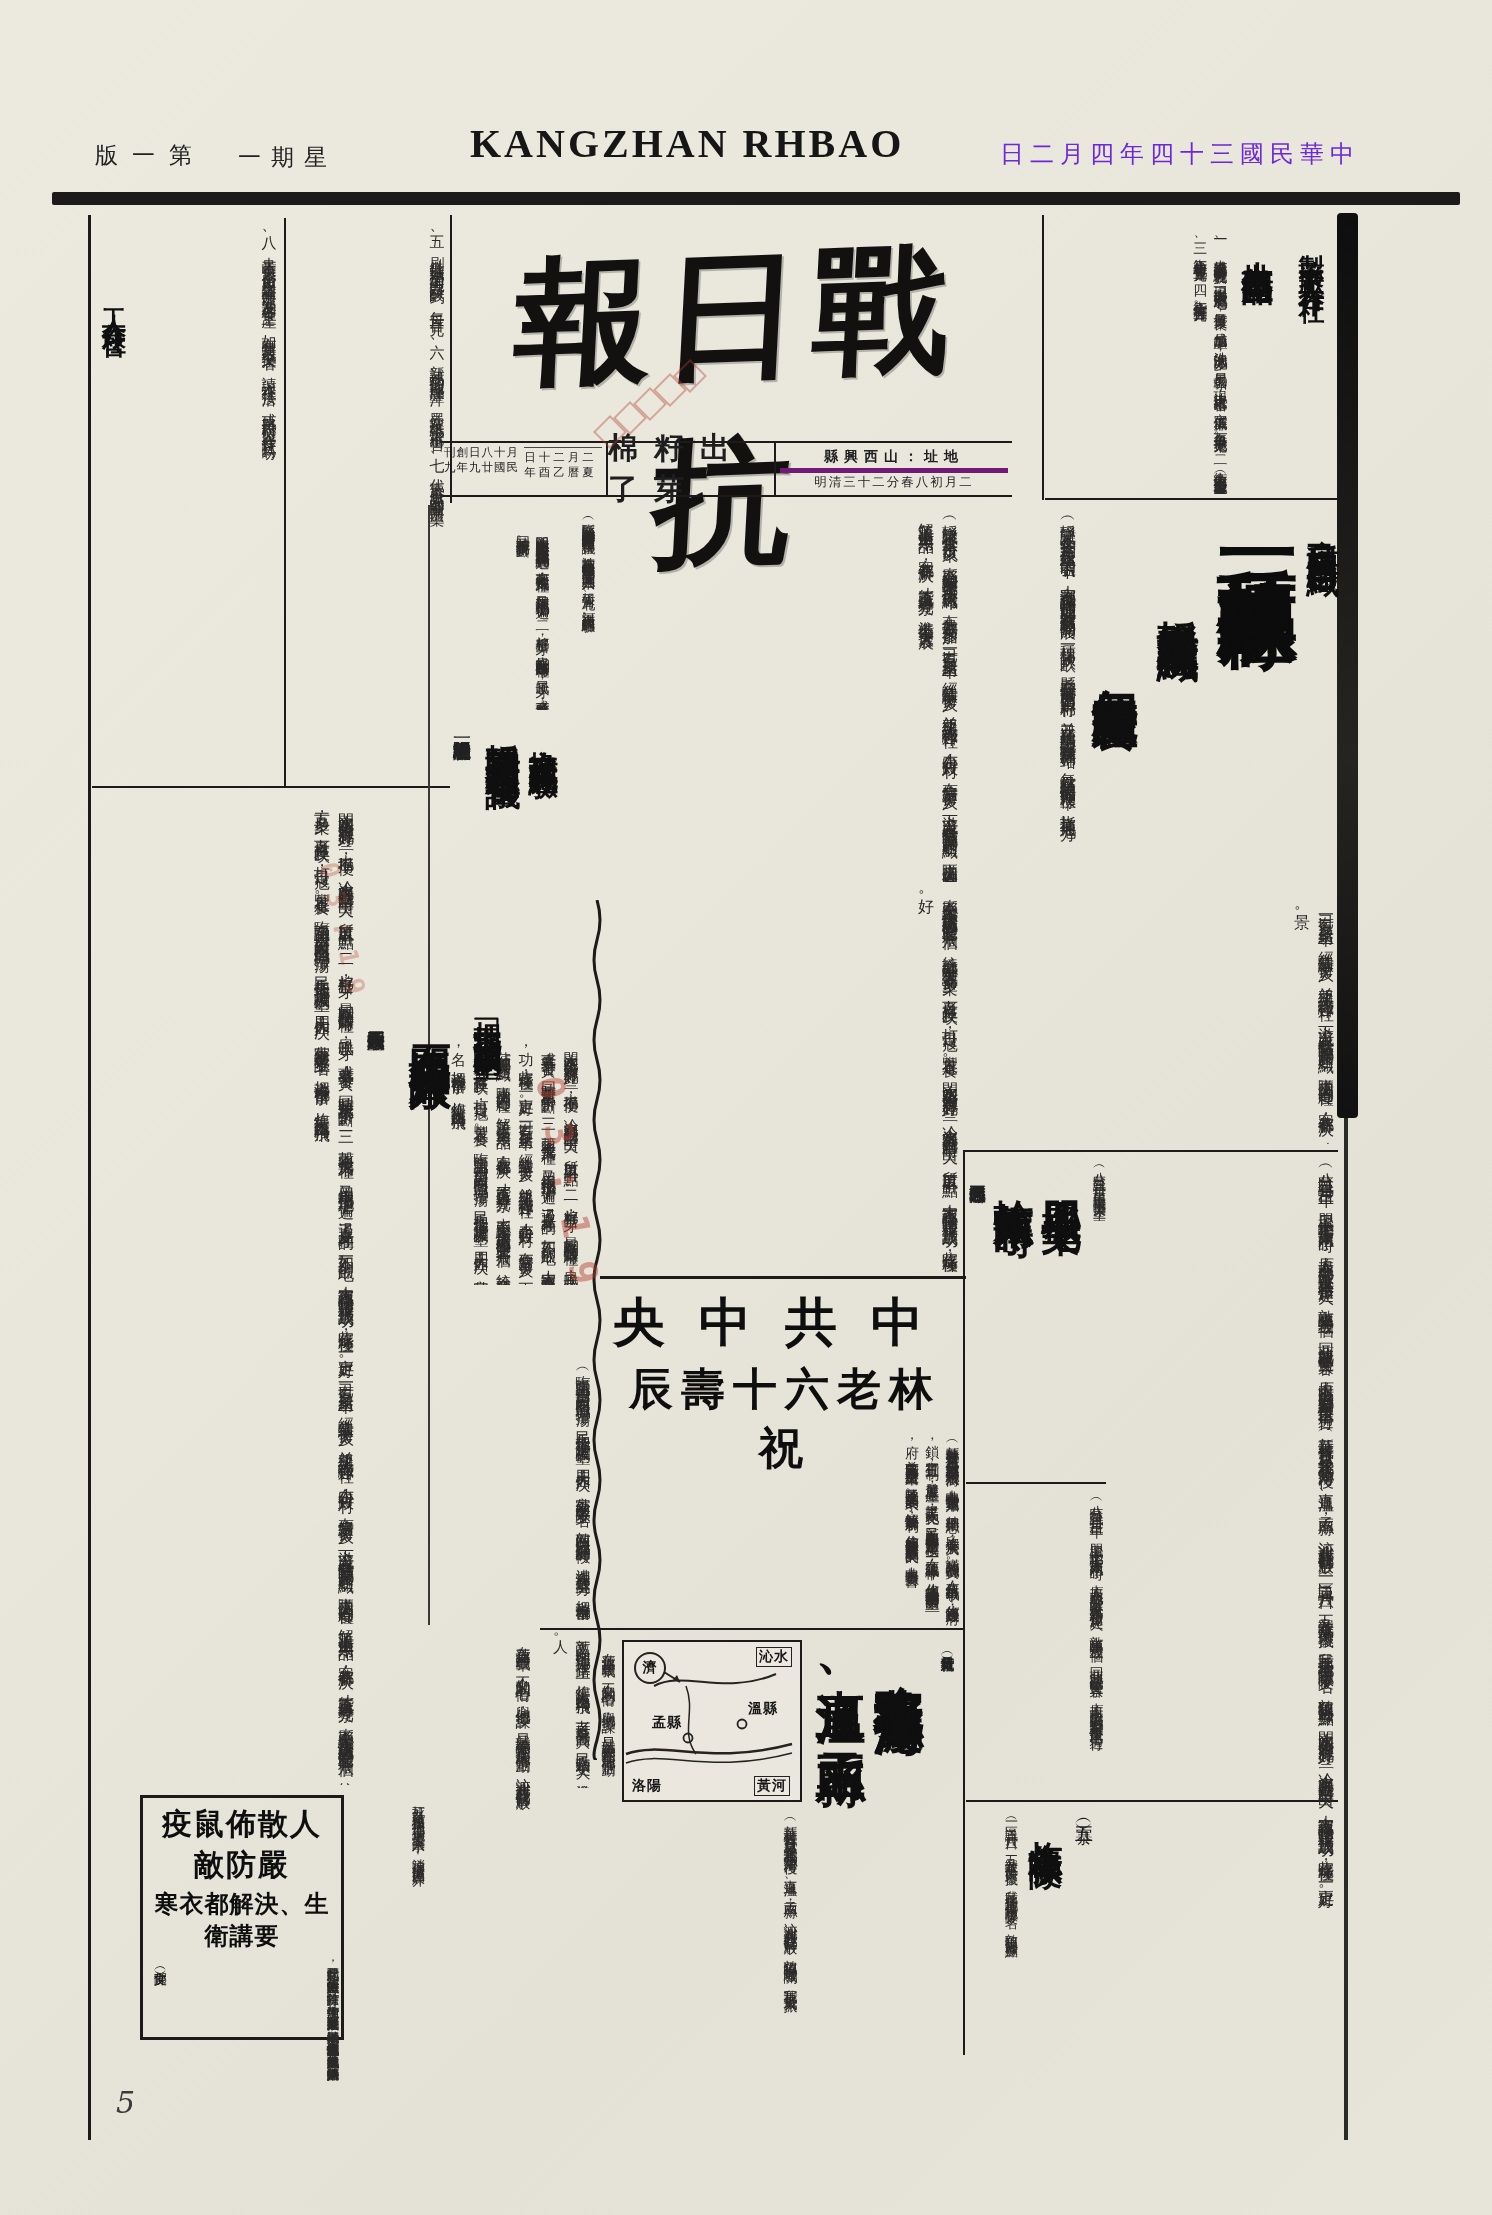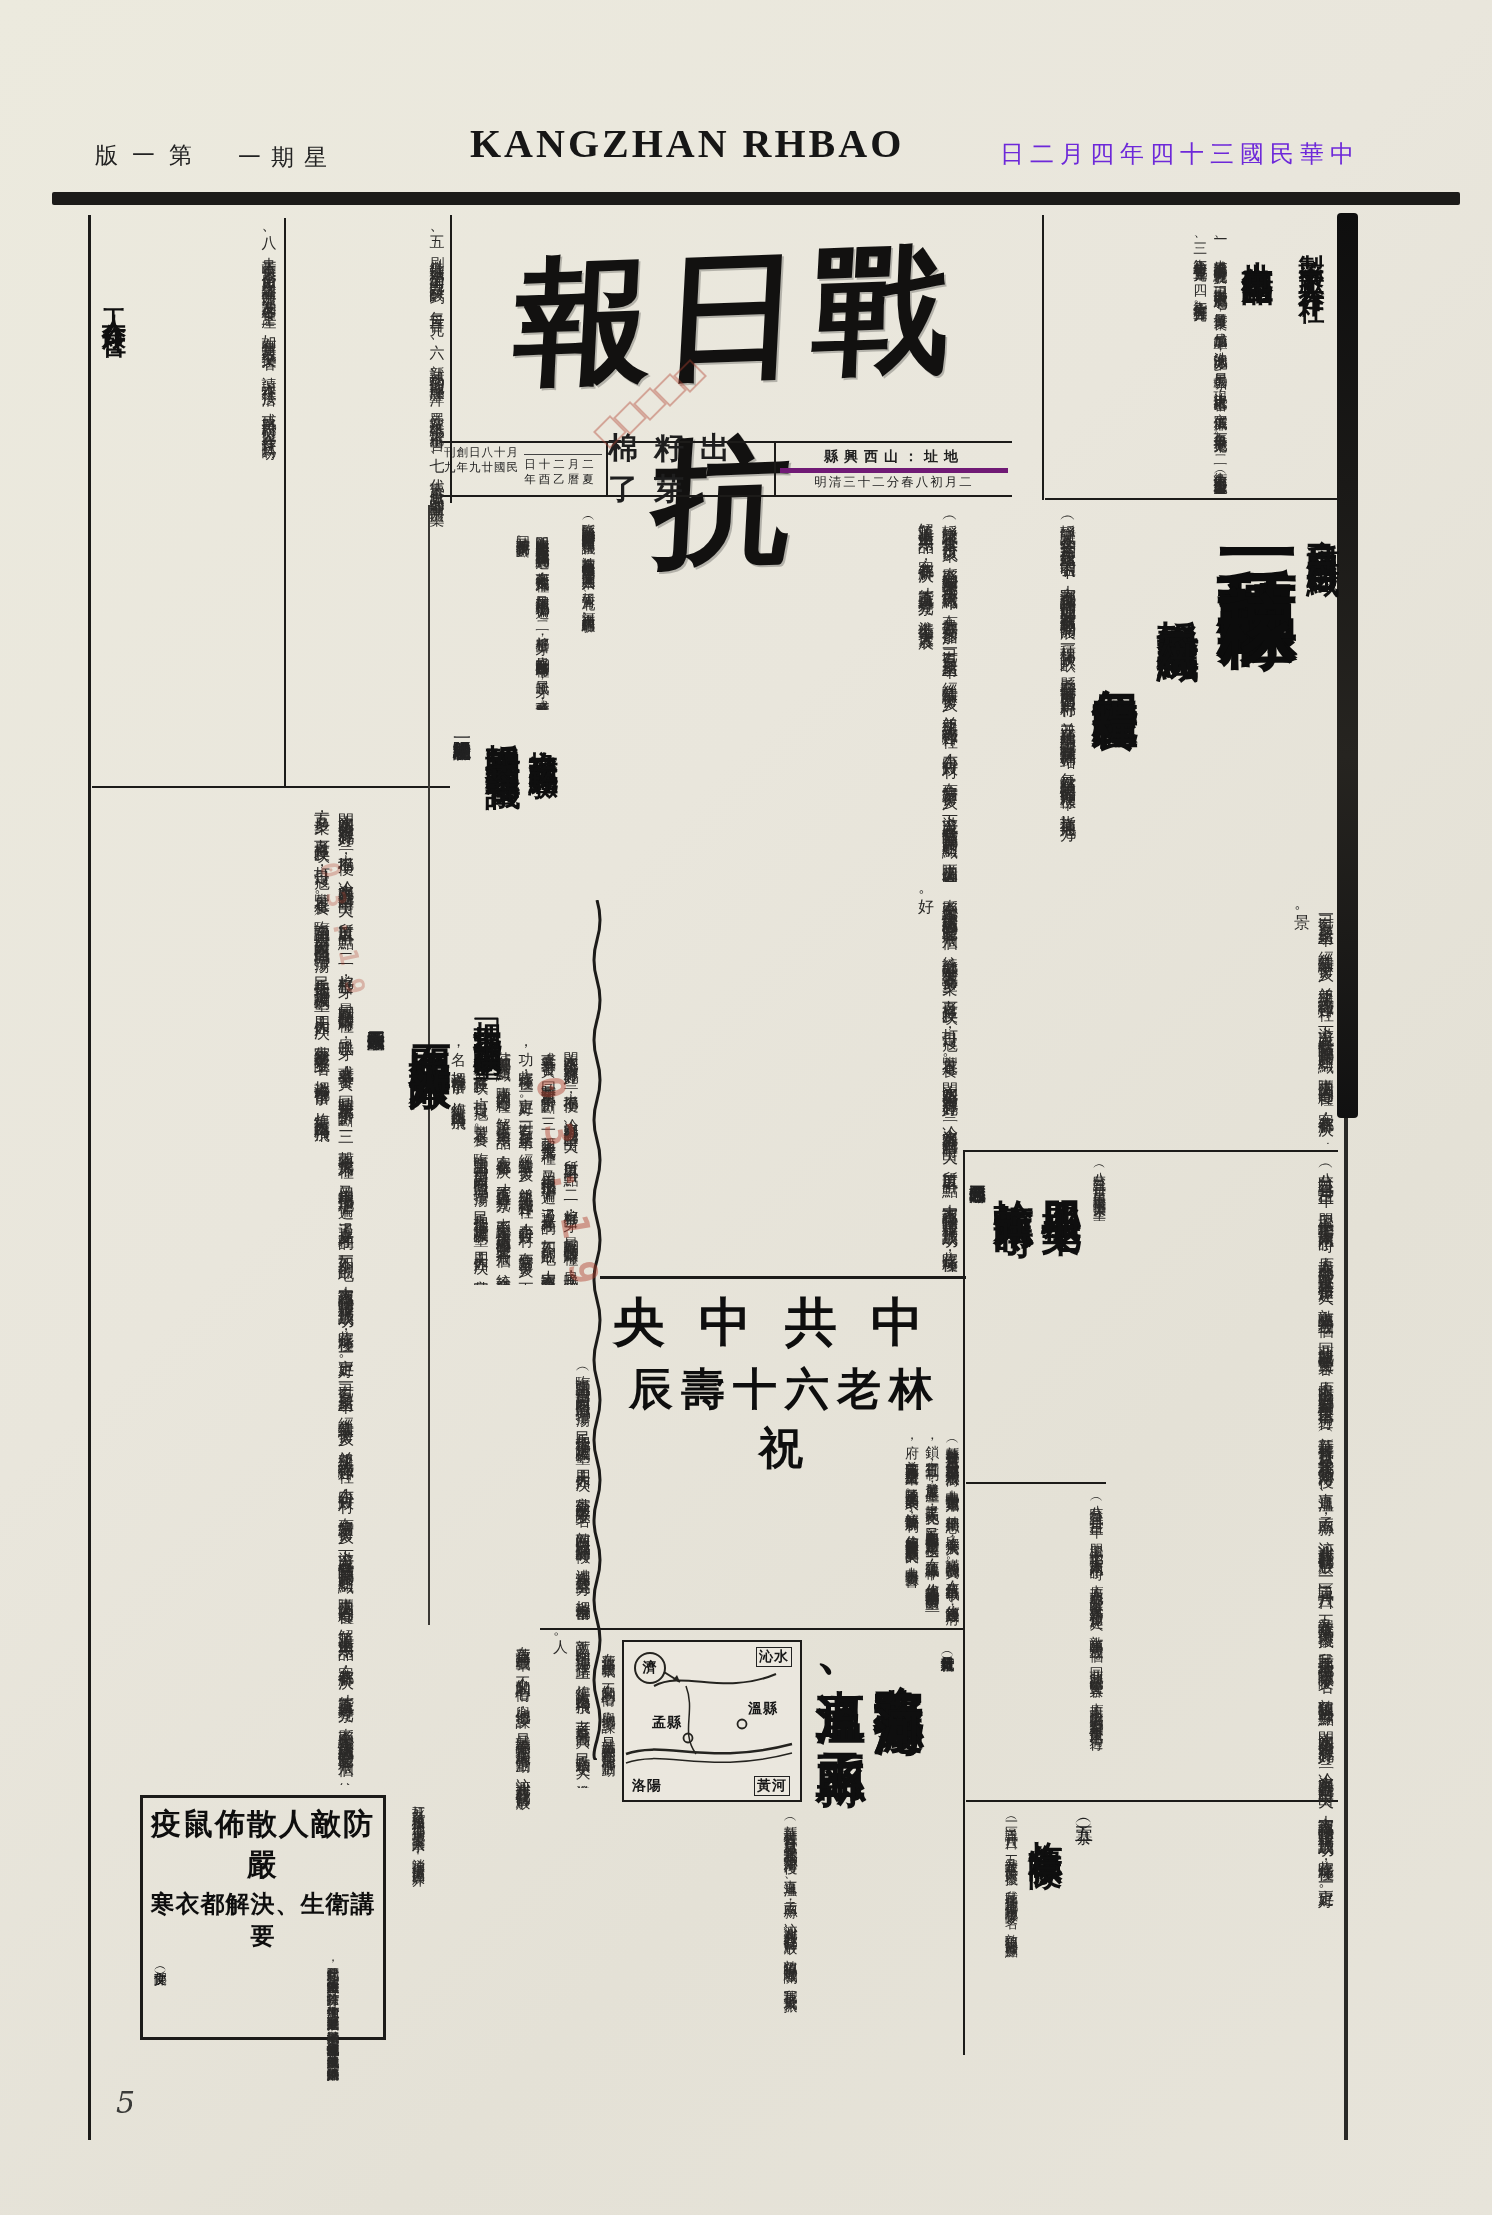--- a/index.html
+++ b/index.html
@@ -48,21 +48,21 @@
 <svg class="abs" style="left:591px;top:900px;" width="12" height="860" viewBox="0 0 12 860">
   <path d="M6 0 Q12 20 6 40 T6 80 T6 120 T6 160 T6 200 T6 240 T6 280 T6 320 T6 360 T6 400 T6 440 T6 480 T6 520 T6 560 T6 600 T6 640 T6 680 T6 720 T6 760 T6 800 T6 840 T6 860" stroke="#1c1b19" stroke-width="3" fill="none"></path>
 </svg>
 
 <div class="abs" id="masthead-title" style="left:452px;top:224px;width:560px;height:218px;text-align:center;">
   <span style="font-size:138px;font-weight:bold;letter-spacing:10px;color:#121110;text-shadow:2px 2px 0 rgba(20,20,20,.25);">報日戰抗</span>
 </div>
 <div class="abs" style="left:440px;top:441px;width:572px;height:52px;border-top:2.5px solid #1c1b19;border-bottom:2.5px solid #1c1b19;display:flex;align-items:stretch;">
   <div style="width:158px;padding:2px 4px;display:flex;flex-direction:row;justify-content:center;">
     <span style="font-size:11.5px;letter-spacing:1px;">刊創日八十月九年九廿國民</span>
-    <span style="font-size:11.5px;letter-spacing:3px;border-top:1px solid #444;margin-top:9px;padding-top:2px;">日十二月二年酉乙曆夏</span>
+    <span style="font-size:11.5px;letter-spacing:3px;border-top:1px solid #444;margin-top:2px;padding-top:2px;">日十二月二年酉乙曆夏</span>
   </div>
   <div style="flex:1;border-left:2px solid #1c1b19;border-right:2px solid #1c1b19;display:flex;align-items:center;justify-content:center;">
     <span style="font-size:30px;font-weight:bold;letter-spacing:16px;">棉籽出了芽</span>
   </div>
   <div style="width:228px;padding:2px 4px;display:flex;flex-direction:column;justify-content:center;text-align:center;">
     <span style="font-size:14px;font-weight:bold;letter-spacing:6px;">縣興西山：址地</span>
     <span style="font-size:12.5px;letter-spacing:2px;border-top:5px solid #701a75;margin-top:2px;padding-top:1px;">明清三十二分春八初月二</span>
   </div>
 </div>
 
@@ -136,21 +136,21 @@
     <circle cx="64" cy="96" r="4.5" stroke="#24231f" stroke-width="1.8" fill="none"></circle>
   </svg>
   <span class="maplabel mapboxlabel" style="right:8px;top:5px;">沁水</span>
   <span class="maplabel" style="left:10px;top:10px;width:28px;height:28px;border:2px solid #24231f;border-radius:50%;text-align:center;line-height:28px;">濟</span>
   <span class="maplabel" style="right:22px;top:58px;">溫縣</span>
   <span class="maplabel" style="left:28px;top:72px;">孟縣</span>
   <span class="maplabel" style="left:8px;bottom:5px;">洛陽</span>
   <span class="maplabel mapboxlabel" style="right:10px;bottom:4px;">黃河</span>
 </div>
 
-<div class="abs inkbox" style="left:140px;top:1795px;width:246px;height:245px;border-width:3px;padding:6px 6px 4px 6px;box-sizing:border-box;">
+<div class="abs inkbox" style="left:140px;top:1795px;width:204px;height:245px;border-width:3px;padding:6px 6px 4px 6px;box-sizing:border-box;">
   <div style="font-size:30px;font-weight:bold;letter-spacing:2px;text-align:center;color:#0e0e0e;">疫鼠佈散人敵防嚴</div>
   <div style="font-size:24px;font-weight:bold;letter-spacing:1px;text-align:center;color:#0e0e0e;margin-top:2px;">寒衣都解決、生衛講要</div>
   <div style="position:relative;height:156px;margin-top:6px;">
     <div class="vbody" style="left:24px;top:0;width:168px;height:156px;font-size:12.5px;line-height:1.4;letter-spacing:0;">此間已提起注意，防止鼠疫的方法正進行宣傳：除打防疫針、加強清潔衛生外，還要開展撲鼠運動，積極消滅老鼠。打死老鼠後應很快把他埋到地裏或投入水中，以撲滅死鼠身上的跳蚤，消除傳播鼠疫的媒介。</div>
     <div class="vcol" style="left:2px;top:4px;font-size:13px;height:150px;">（陳郁文）</div>
   </div>
 </div>
 
 <div class="abs" style="left:116px;top:2085px;font-size:30px;font-style:italic;color:#3a3a38;font-family:'DejaVu Serif',serif;">5</div>
 

